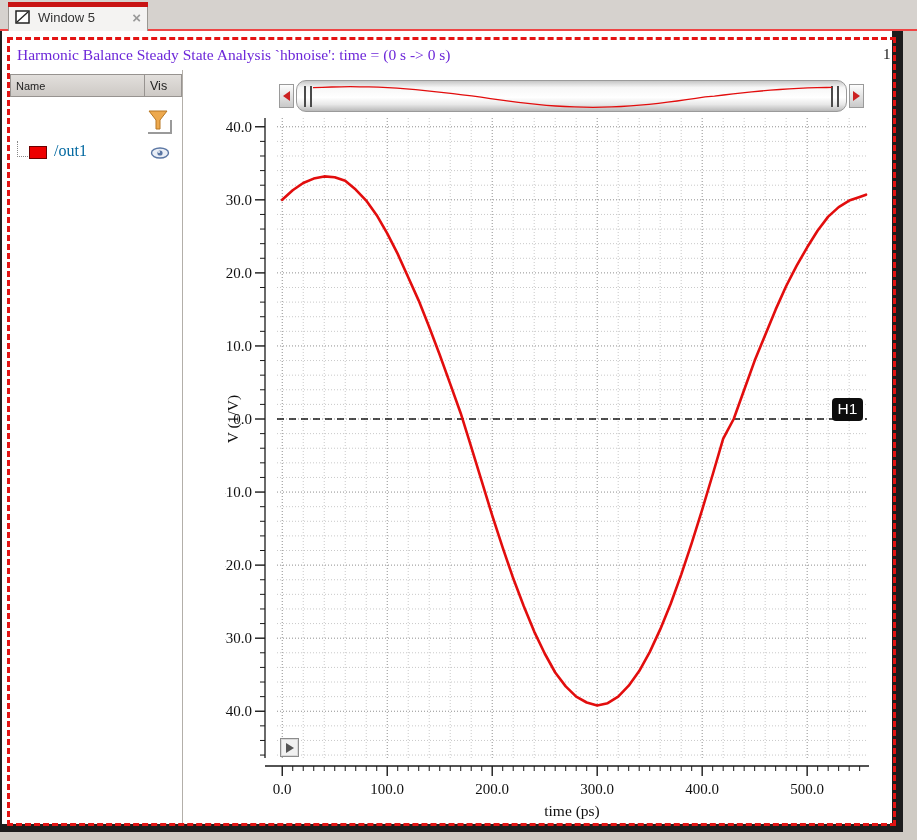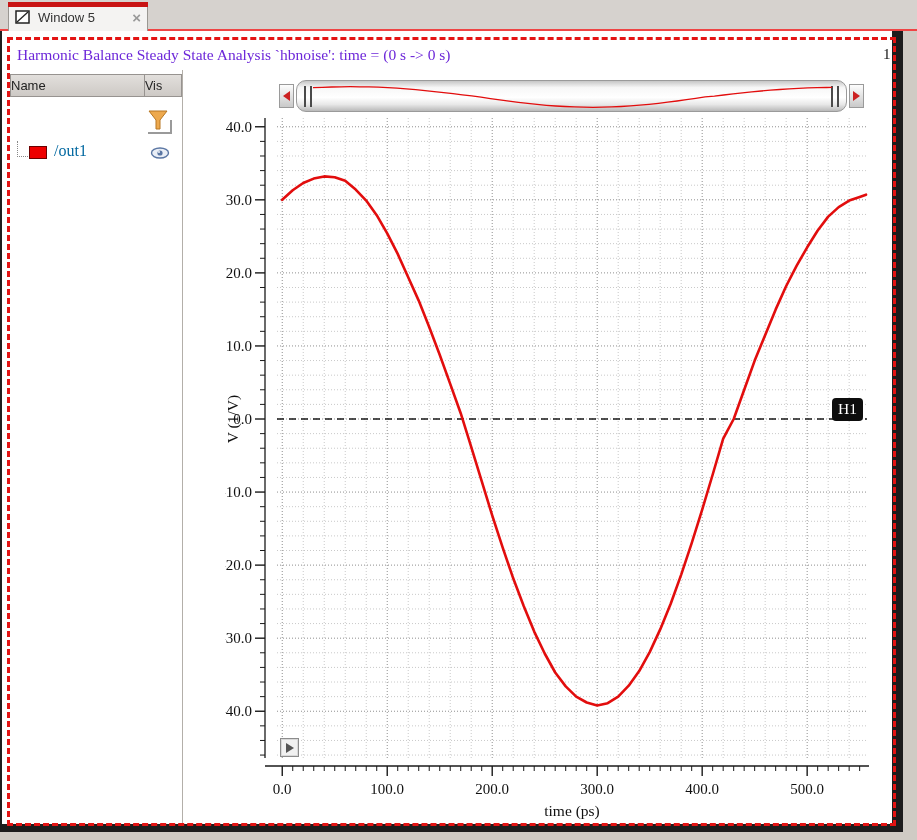--- a/index.html
+++ b/index.html
@@ -26,22 +26,22 @@
 
   .win-title { position:absolute; left:17px; top:46px; z-index:2;
                font-family:"Liberation Serif", serif; font-size:15.5px; color:#6d28d9; }
   .page-num  { position:absolute; left:883px; top:46px; z-index:2;
                font-family:"Liberation Serif", serif; font-size:15px; color:#111; }
 
   
   .panel-header { position:absolute; left:10px; top:74px; width:172px; height:23px; z-index:2;
                   background:linear-gradient(180deg,#e2dfdc 0%,#cdc9c5 100%);
                   border:1px solid #979390; display:flex; align-items:center; }
-  .col-name { font-size:13px; color:#222; }
-  .col-vis  { position:absolute; left:133px; font-size:12.5px; color:#222;
+  .col-name { padding-left:5px; font-size:11px; color:#222; }
+  .col-vis  { position:absolute; left:133px; padding-left:5px; font-size:12.5px; color:#222;
               border-left:1px solid #979390; height:100%; display:flex; align-items:center; width:39px;text-align:center; }
   .filter-btn { position:absolute; left:146px; top:108px; width:28px; height:28px; z-index:2; }
   .tree-elbow { position:absolute; left:17px; top:141px; width:11px; height:16px; z-index:2;
                 border-left:1px dotted #888; border-bottom:1px dotted #888; }
   .swatch { position:absolute; left:29px; top:146px; width:18px; height:13px; z-index:2;
             background:#ee0000; border:1px solid #6b0000; }
   .trace-name { position:absolute; left:54px; top:142px; z-index:2;
                 font-family:"Liberation Serif", serif; font-size:16px; color:#0369a1; }
   .eye-btn { position:absolute; left:150px; top:146px; width:20px; height:15px; z-index:2; }
   .vsep { position:absolute; left:182px; top:70px; width:1px; height:755px; background:#b3afa9; z-index:2; }
@@ -59,21 +59,21 @@
                 background:linear-gradient(180deg,#c6c6c6 0%,#f7f7f7 22%,#ffffff 55%,#e8e8e8 78%,#b9b9b9 100%); }
   .grip { position:absolute; top:5px; width:8px; height:21px;
           border-left:2px solid #4a4a4a; border-right:2px solid #4a4a4a; }
   .grip.left { left:7px; } .grip.right { right:7px; }
   .mini-wave { position:absolute; left:16px; top:2px; }
 
   
   .chart-svg { position:absolute; left:225px; top:112px; z-index:1; }
   .h1-badge { position:absolute; left:832px; top:398px; width:31px; height:23px; z-index:3;
               background:#0d0d0d; border-radius:4px; color:#fff; text-align:center;
-              font-family:Liberation Serif, serif; font-size:15.5px; line-height:22px; }
+              font-family:Liberation Sans, sans-serif; font-size:15.5px; line-height:22px; }
   .play-btn { position:absolute; left:280px; top:738px; width:19px; height:19px; z-index:2;
               background:#f1f1f1; border:1px solid #8c8c8c; box-shadow:inset 0 0 0 1px #d9d9d9;
               display:flex; align-items:center; justify-content:center; }
   .play-tri { width:0; height:0; border-left:8px solid #555; border-top:5px solid transparent; border-bottom:5px solid transparent; }
 </style>
 </head>
 <body>
 
 <div class="tabbar">
   <div class="tab">

